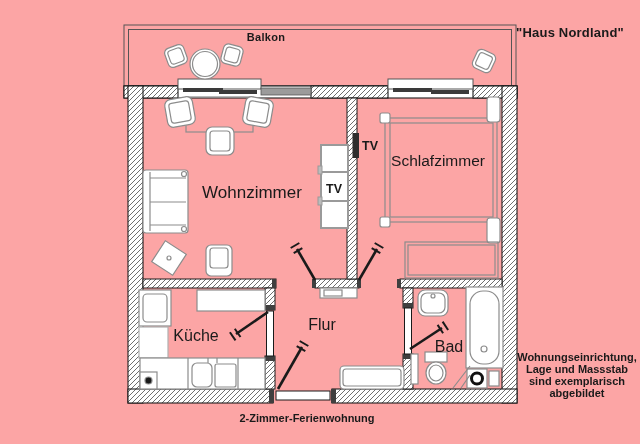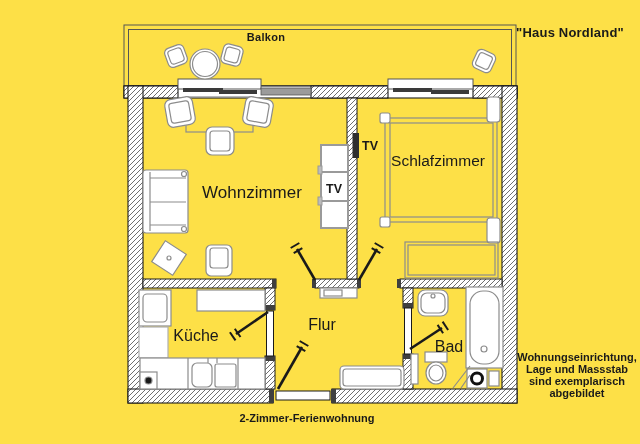--- a/index.html
+++ b/index.html
@@ -1,16 +1,16 @@
 <!DOCTYPE html>
 <html><head>
 <meta charset="utf-8">
 <style>
   html,body{margin:0;padding:0;background:#fff;}
-  .stage{position:relative;width:640px;height:444px;background:#fde047;overflow:hidden;
+  .stage{position:relative;width:640px;height:444px;background:#fca5a5;overflow:hidden;
          font-family:"Liberation Sans",sans-serif;}
   svg{position:absolute;left:0;top:0;}
   text{fill:#1a1a1a;font-family:"Liberation Sans",sans-serif;}
   .room-label{font-size:16px;}
   .room-label.big{font-size:17px;}
   .room-label.med{font-size:15.5px;}
   .tv-label{font-size:12.5px;font-weight:bold;}
   .balcony-label{font-size:11px;font-weight:600;letter-spacing:.3px;}
   .house-label{font-size:13px;font-weight:bold;letter-spacing:.2px;}
   .caption-label{font-size:11px;font-weight:bold;}

